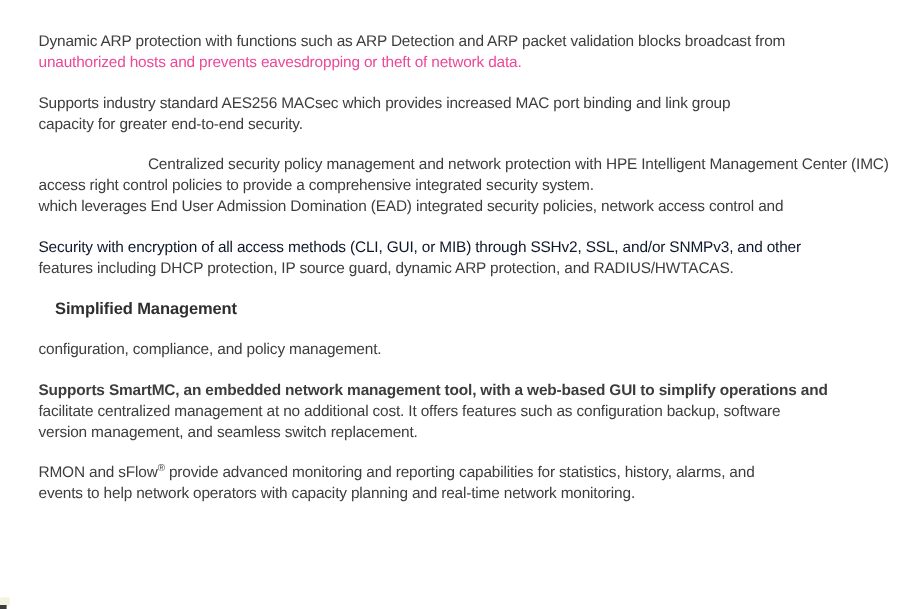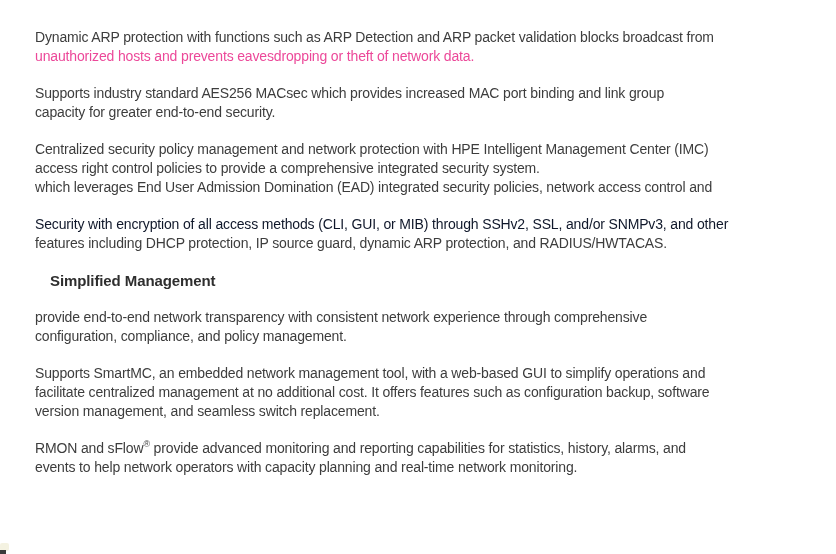--- a/index.html
+++ b/index.html
@@ -71,35 +71,34 @@
   <div id="doc-content">
       <p class="para">
         <span class="line" style="color: rgb(61, 61, 61);">Dynamic ARP protection with functions such as ARP Detection and ARP packet validation blocks broadcast from</span>
         <span class="line" style="color: #ec4899;">unauthorized hosts and prevents eavesdropping or theft of network data.</span>
       </p>
       <p class="para">
         <span class="line" style="color: rgb(61, 61, 61);">Supports industry standard AES256 MACsec which provides increased MAC port binding and link group</span>
         <span class="line" style="color: rgb(61, 61, 61);">capacity for greater end-to-end security.</span>
       </p>
       <p class="para">
-        <span class="line" style="color: rgb(61, 61, 61);">Centralized security policy management and network protection with HPE Intelligent Management Center (IMC)</span>
+        <span class="line" style="color: rgb(61, 61, 61); text-align: right;">Centralized security policy management and network protection with HPE Intelligent Management Center (IMC)</span>
         <span class="line" style="color: rgb(61, 61, 61);">access right control policies to provide a comprehensive integrated security system.</span>
         <span class="line" style="color: rgb(61, 61, 61);">which leverages End User Admission Domination (EAD) integrated security policies, network access control and</span>
       </p>
       <p class="para">
         <span class="line" style="color: #0f172a;">Security with encryption of all access methods (CLI, GUI, or MIB) through SSHv2, SSL, and/or SNMPv3, and other</span>
         <span class="line" style="color: rgb(61, 61, 61);">features including DHCP protection, IP source guard, dynamic ARP protection, and RADIUS/HWTACAS.</span>
       </p>
       <h2 class="heading" style="color: rgb(46, 46, 46);">Simplified Management</h2>
       <p class="para">
-        <span class="line" style="color: rgb(61, 61, 61);">provide end-to-end network transparency with consistent network experience through comprehensive</span>
         <span class="line" style="color: rgb(61, 61, 61);">configuration, compliance, and policy management.</span>
       </p>
       <p class="para">
-        <span class="line" style="color: rgb(61, 61, 61);">Supports SmartMC, an embedded network management tool, with a web-based GUI to simplify operations and</span>
+        <span class="line" style="color: rgb(61, 61, 61); font-weight: bold;">Supports SmartMC, an embedded network management tool, with a web-based GUI to simplify operations and</span>
         <span class="line" style="color: rgb(61, 61, 61);">facilitate centralized management at no additional cost. It offers features such as configuration backup, software</span>
         <span class="line" style="color: rgb(61, 61, 61);">version management, and seamless switch replacement.</span>
       </p>
       <p class="para">
         <span class="line" style="color: rgb(61, 61, 61);">RMON and sFlow<sup>®</sup> provide advanced monitoring and reporting capabilities for statistics, history, alarms, and</span>
         <span class="line" style="color: rgb(61, 61, 61);">events to help network operators with capacity planning and real-time network monitoring.</span>
       </p>
     </div>
 </main>
 

